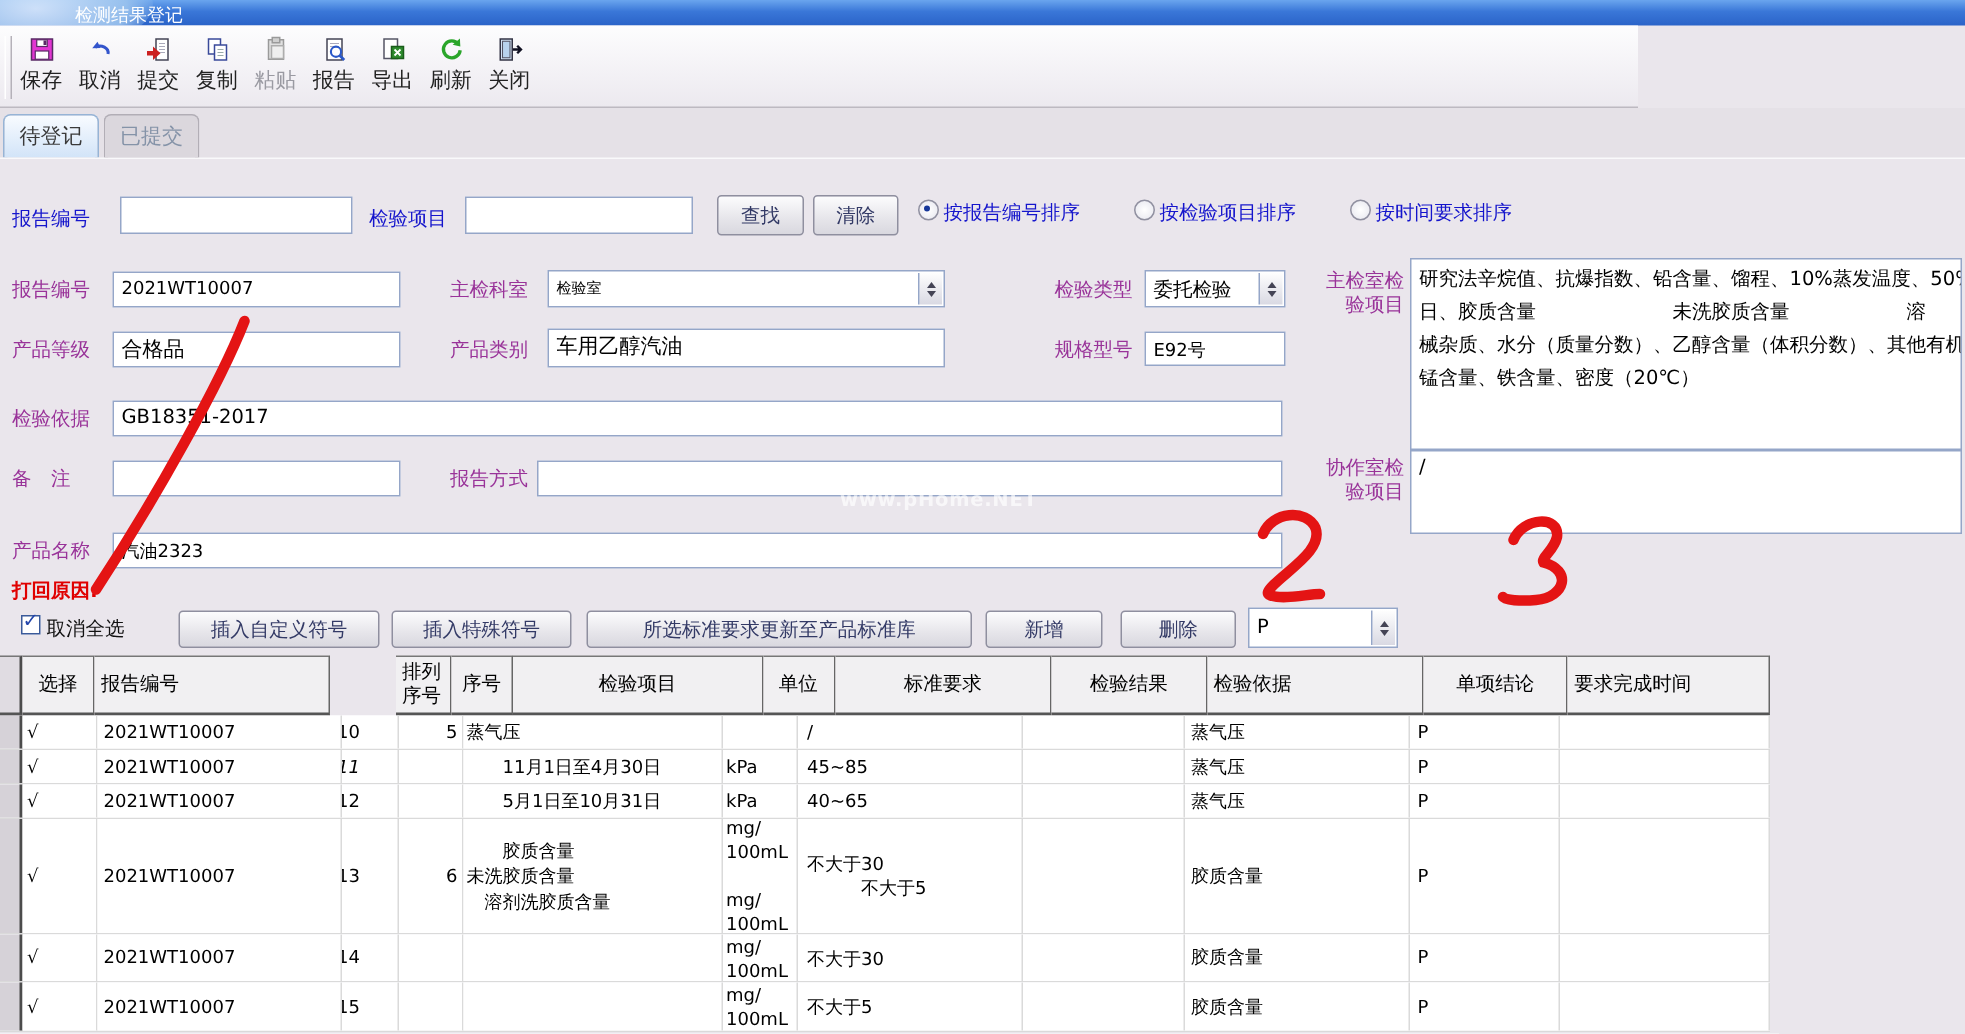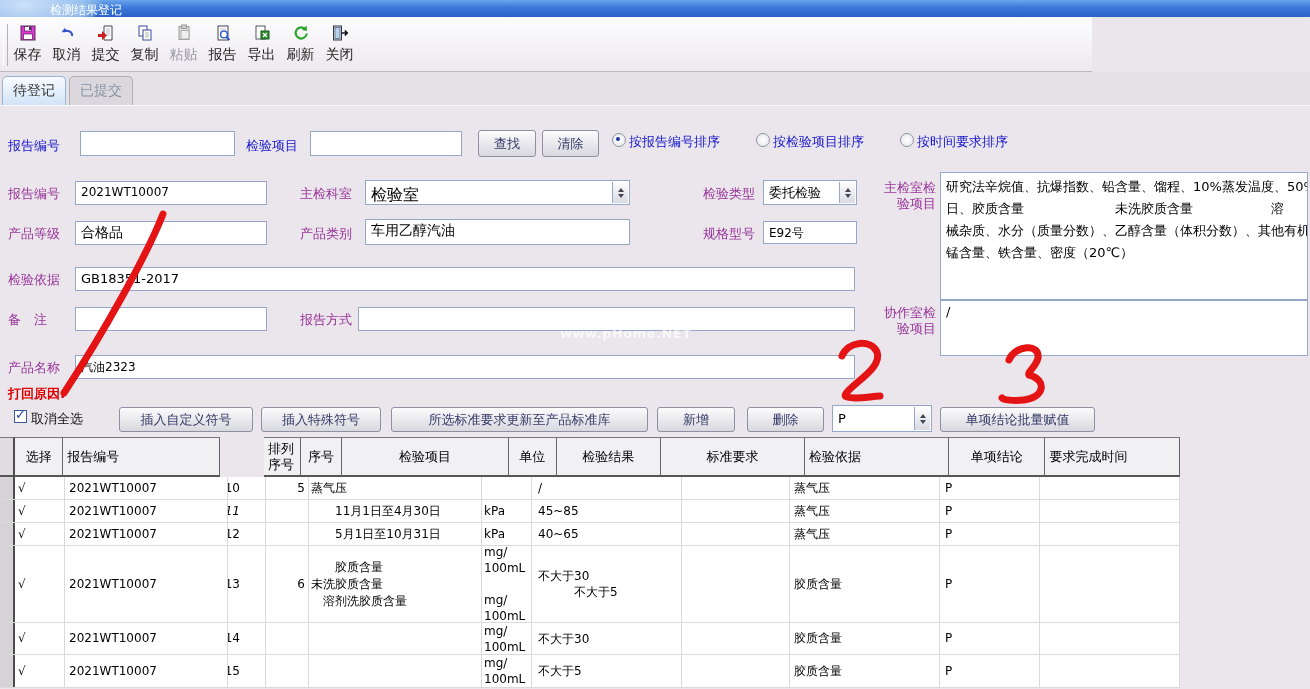--- a/index.html
+++ b/index.html
@@ -36,21 +36,21 @@
   .blbl{position:absolute;font-size:13px;color:#1515cc}
   .rlbl{position:absolute;font-size:13px;color:#e00000;font-weight:bold}
   .input{position:absolute;background:#fff;border:1px solid #95a6c8;font-size:12px;color:#000;
          padding:3px 5px;box-sizing:border-box;overflow:hidden;white-space:pre}
   .big{font-size:14px;padding-top:2px}
   .btn{position:absolute;background:linear-gradient(#fcfcfd,#e6e5ea 60%,#d9d8df);
        border:1px solid #8f8f9f;border-radius:3px;font-size:13px;color:#333a66;
        display:flex;align-items:center;justify-content:center;box-sizing:border-box;cursor:default}
   .combo{position:absolute;background:#fff;border:1px solid #95a6c8;box-sizing:border-box;overflow:hidden}
   .combo .val{position:absolute;left:5px;top:3px;font-size:13px;white-space:pre}
-  .combo .val.big{font-size:16px;top:2px}
+  .combo .val.big{font-size:10px;top:2px}
   .spin{position:absolute;right:1px;top:1px;bottom:1px;width:15px;
         background:linear-gradient(#fefefe,#d9d9e3);border-left:1px solid #95a6c8;
         display:flex;flex-direction:column;align-items:center;justify-content:center;gap:2px}
   .spin i{width:0;height:0;border:3px solid transparent;display:block}
   .spin .up{border-bottom:4px solid #445}
   .spin .dn{border-top:4px solid #445}
   .cb{position:absolute;width:13px;height:13px;background:#fff;border:1px solid #3a5a9a;box-sizing:border-box}
   .cb span{position:absolute;left:0;top:-4px;font-size:13px;color:#2244aa;font-weight:bold}
   .radio-opt{display:flex;font-size:13px;color:#1515cc;white-space:nowrap}
   .radio{width:12px;height:12px;border-radius:50%;border:1px solid #9090a0;
@@ -273,33 +273,32 @@
   <div class="btn" style="left:391px;top:407px;width:257px;height:25px">所选标准要求更新至产品标准库</div>
   <div class="btn" style="left:657px;top:407px;width:78px;height:25px">新增</div>
   <div class="btn" style="left:747px;top:407px;width:77px;height:25px">删除</div>
   <div class="combo" style="left:832px;top:405px;width:100px;height:27px">
     <span class="val" style="top:5px">P</span>
     <span class="spin">
         <i class="up"></i>
         <i class="dn"></i>
       </span>
   </div>
-  <div class="btn" style="left:940px;top:407px;width:155px;height:25px">单项结论批量赋值</div>
 
   <div id="grid">
       <div class="trow head">
         <div class="hrowhead"></div>
         <div class="hcell a-c" style="width: 50px;">选择</div>
         <div class="hcell " style="width: 163px;">报告编号</div>
         <div class="hcell " style="width: 38px; margin-left: 44px;">排列序号</div>
         <div class="hcell a-c" style="width: 43px;">序号</div>
         <div class="hcell a-c" style="width: 173px;">检验项目</div>
         <div class="hcell a-c" style="width: 50px;">单位</div>
+        <div class="hcell a-c" style="width: 150px;">标准要求</div>
         <div class="hcell a-c" style="width: 108px;">检验结果</div>
-        <div class="hcell a-c" style="width: 150px;">标准要求</div>
         <div class="hcell " style="width: 150px;">检验依据</div>
         <div class="hcell a-c" style="width: 100px;">单项结论</div>
         <div class="hcell " style="width: 140px;">要求完成时间</div>
       </div>
       <div class="trow body" style="height: 23px;">
         <div class="rowhead"></div>
         <div class="bcell p0 " style="width: 50px;">√</div>
         <div class="bcell p1 " style="width: 163px;">2021WT10007</div>
         <div class="bcell p2 a-r" style="width: 38px;">10</div>
         <div class="bcell p3 a-r" style="width: 43px;">5</div>

